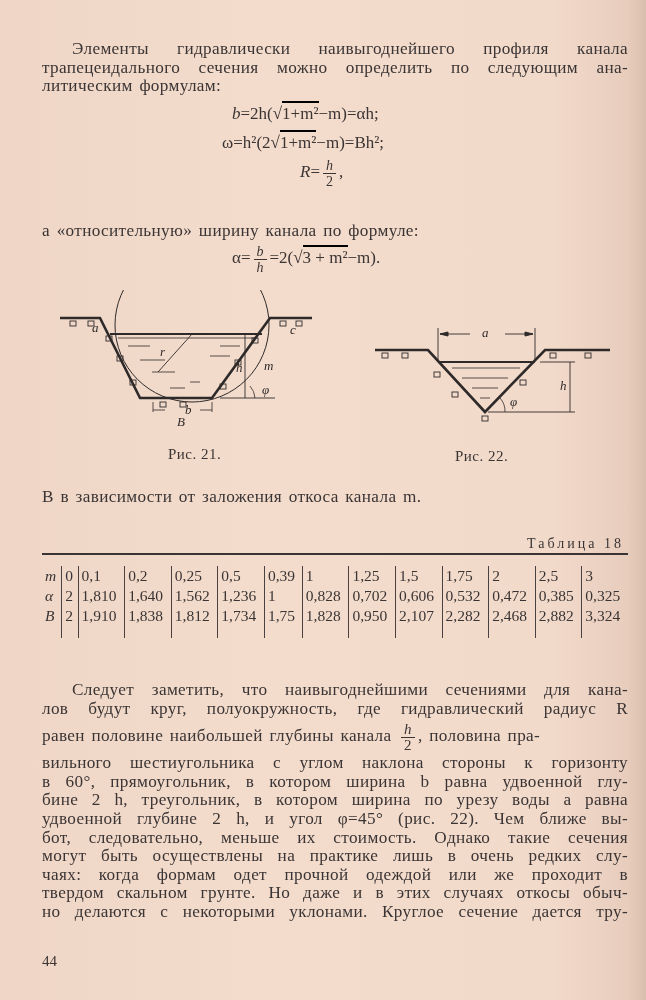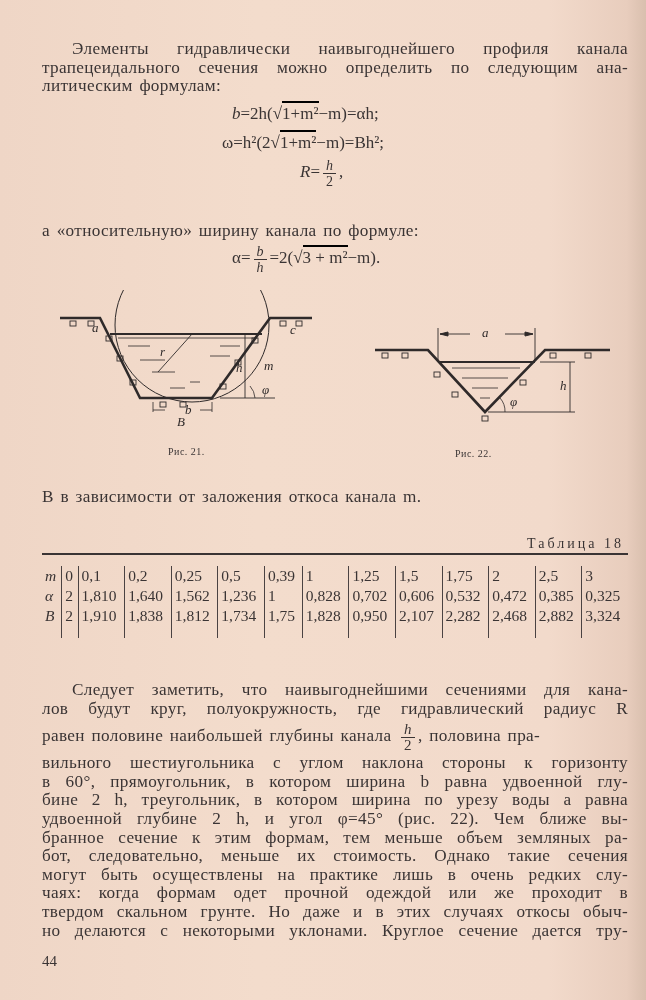--- a/index.html
+++ b/index.html
@@ -20,21 +20,21 @@
   .line.last { text-align-last:left; }
   .formula {
     position:absolute; font-size:17px; font-family:"Liberation Serif", serif;
     white-space:nowrap; color:#3a3434;
   }
   .i { font-style:italic; }
   .sqrt { border-top:2px solid #000000; padding-top:1px; }
   .frac { display:inline-block; vertical-align:middle; text-align:center; font-size:14px; line-height:15px; margin:0 3px; }
   .frac .num { display:block; border-bottom:1px solid #3a3434; padding:0 3px; }
   .frac .den { display:block; padding:0 3px; }
-  .caption { position:absolute; font-size:10px; letter-spacing:0.5px;text-align:right; }
+  .caption { position:absolute; font-size:15px; letter-spacing:0.5px;text-align:right; }
   .table-title { position:absolute; right:22px; top:536px; font-size:14px; letter-spacing:3px; }
   .rule { position:absolute; left:42px; width:586px; height:1.5px; background:#3a3434; top:553px; }
   table.data {
     position:absolute; left:42px; top:566px; width:586px;
     border-collapse:collapse; font-size:15.5px; line-height:20px;
     font-family:"Liberation Serif", serif;
   }
   table.data td { padding:0 3px; vertical-align:top; white-space:nowrap; }
   table.data td + td { border-left:1px solid #4a4242; }
   table.data tr.spacer td { height:12px; }
@@ -244,21 +244,20 @@
 
   <div class="para" style="top:681px;">
     <span class="line" style="text-indent:30px;">Следует заметить, что наивыгоднейшими сечениями для кана-</span>
     <span class="line">лов будут круг, полуокружность, где гидравлический радиус R</span>
     <span class="line" style="text-align-last:left; height:36px; line-height:36px;"><span>равен половине наибольшей глубины канала</span> <span class="frac" style="font-size:15px;"><span class="num i">h</span><span class="den">2</span></span><span>,  половина пра-</span></span>
     <div id="rest-lines">
         <span class="line">вильного шестиугольника с углом наклона стороны к горизонту</span>
         <span class="line">в 60°, прямоугольник, в котором ширина b равна удвоенной глу-</span>
         <span class="line">бине 2 h, треугольник, в котором ширина по урезу воды a равна</span>
         <span class="line">удвоенной глубине 2 h, и угол φ=45° (рис. 22). Чем ближе вы-</span>
-        <span class="line">бранное сечение к этим формам, тем меньше объем земляных ра-</span>
         <span class="line">бот, следовательно, меньше их стоимость. Однако такие сечения</span>
         <span class="line">могут быть осуществлены на практике лишь в очень редких слу-</span>
         <span class="line">чаях: когда формам одет прочной одеждой или же проходит в</span>
         <span class="line">твердом скальном грунте. Но даже и в этих случаях откосы обыч-</span>
         <span class="line">но делаются с некоторыми уклонами. Круглое сечение дается тру-</span>
       </div>
   </div>
 
   <div class="pagenum">44</div>
 </div>

